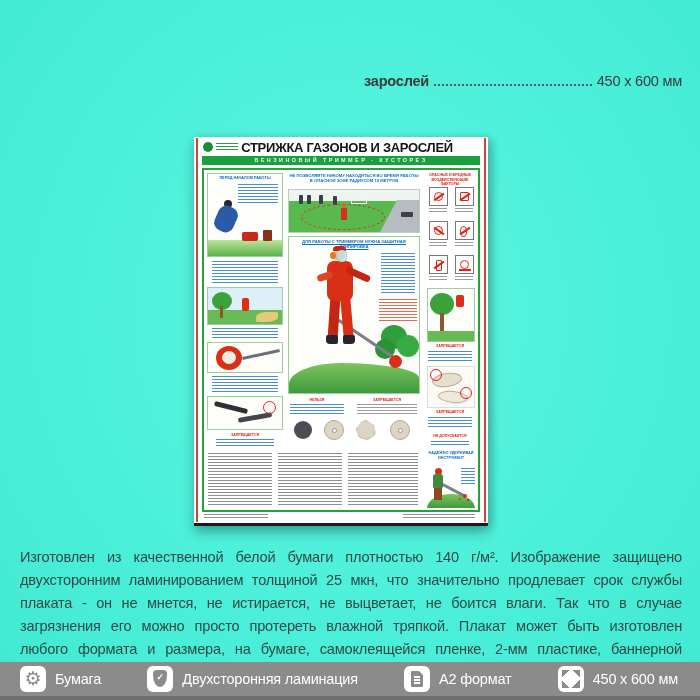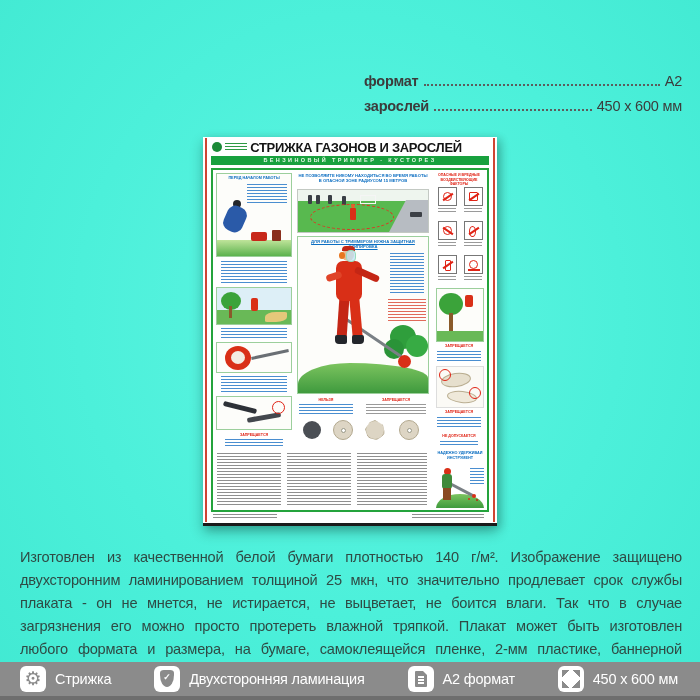--- a/index.html
+++ b/index.html
@@ -13,21 +13,21 @@
 
   
   .specs{position:absolute;top:73px;left:20px;right:18px;display:flex;gap:26px;}
   .spec-col{flex:1;min-width:0;}
   .spec-row{display:flex;align-items:baseline;height:25px;font-size:14.5px;color:#3c3c3c;letter-spacing:-0.2px;}
   .spec-label{font-weight:bold;white-space:nowrap;}
   .spec-dots{flex:1;border-bottom:2px dotted #5c5c5c;margin:0 5px 4px 5px;height:1px;}
   .spec-value{white-space:nowrap;}
 
   
-  .poster{position:absolute;left:203px;top:137px;width:294px;height:386px;background:#fff;
+  .poster{position:absolute;left:194px;top:137px;width:294px;height:386px;background:#fff;
           border-bottom:3px solid #1a1a1a;box-shadow:0 6px 12px rgba(0,40,30,.30),4px 2px 8px rgba(0,40,30,.18);}
   .poster *{position:absolute;box-sizing:border-box;}
   .p-edge{top:1px;bottom:1px;width:2px;background:#cf4433;}
   .p-edge.l{left:2px;} .p-edge.r{right:2px;}
   .p-logo{left:9px;top:4px;width:36px;height:13px;}
   .p-logo .dot{left:0;top:1px;width:10px;height:10px;border-radius:50%;background:#1c8a38;}
   .p-logo .lines{left:13px;top:2px;width:22px;height:9px;
       background:repeating-linear-gradient(to bottom,#2f9a44 0,#2f9a44 1px,transparent 1px,transparent 3px);}
   .p-title{left:46px;right:34px;top:3px;text-align:center;font-size:13px;font-weight:bold;color:#141414;letter-spacing:-0.3px;white-space:nowrap;}
   .p-subbar{left:8px;right:8px;top:19px;height:9px;background:#18a13e;color:#eafbe9;font-size:5.5px;font-weight:bold;
@@ -198,25 +198,20 @@
 <body>
 
 <div id="app">
 
 
   <div class="specs">
     <div class="spec-col">
     </div>
     <div class="spec-col">
       <div class="spec-row">
-        <span class="spec-label">формат</span>
-        <span class="spec-dots"></span>
-        <span class="spec-value">А2</span>
-      </div>
-      <div class="spec-row">
         <span class="spec-label">зарослей</span>
         <span class="spec-dots"></span>
         <span class="spec-value">450 x 600 мм</span>
       </div>
     </div>
   </div>
 
   <div class="poster">
     <div class="p-edge l"></div>
     <div class="p-edge r"></div>
@@ -406,21 +401,21 @@
     <div class="p-foot-r"></div>
   </div>
 
   <div class="desc">Изготовлен из качественной белой бумаги плотностью 140 г/м². Изображение защищено двухсторонним ламинированием толщиной 25 мкн, что значительно продлевает срок службы плаката - он не мнется, не истирается, не выцветает, не боится влаги. Так что в случае загрязнения его можно просто протереть влажной тряпкой. Плакат может быть изготовлен любого формата и размера, на бумаге, самоклеящейся пленке, 2-мм пластике, баннерной ткани или листе оцинкованного металла, толщиной 0,7 мм</div>
 
   <div class="footer">
     <div class="fitem">
       <div class="fico">
           <div class="gear">⚙</div>
         </div>
-      <div class="flabel">Стрижка</div>
+      <div class="flabel">Бумага</div>
     </div>
     <div class="fitem">
       <div class="fico">
           <div class="shield">
             <div class="chk">✓</div>
           </div>
         </div>
       <div class="flabel">Двухсторонняя ламинация</div>
     </div>
     <div class="fitem">

